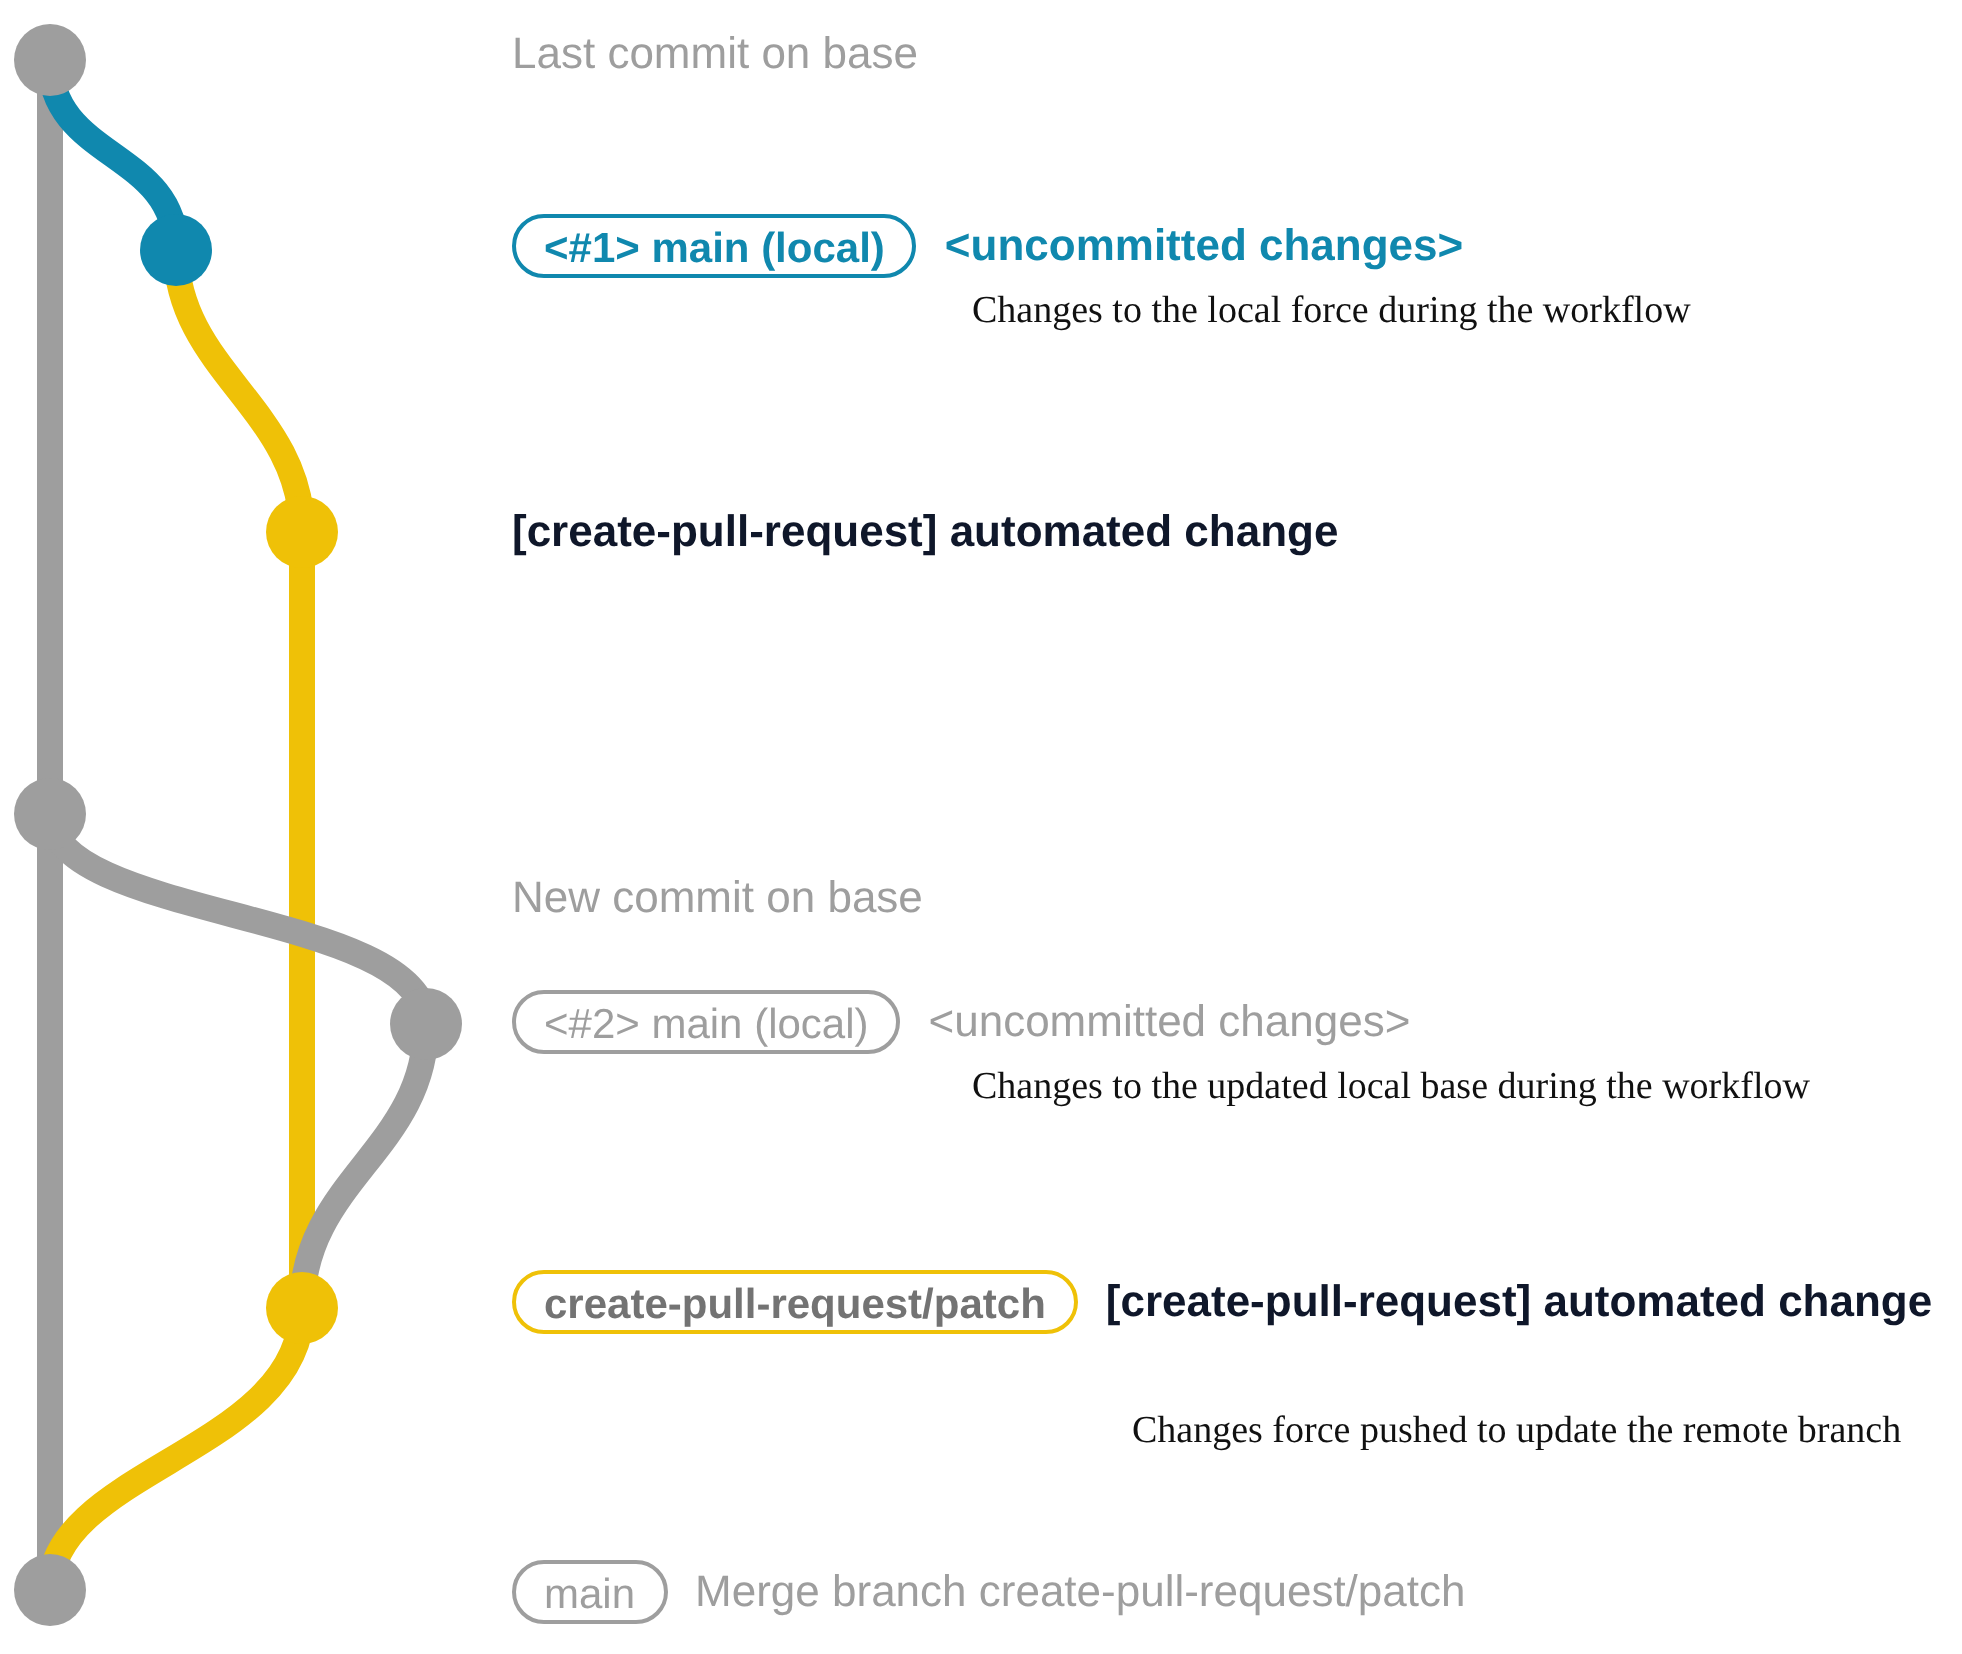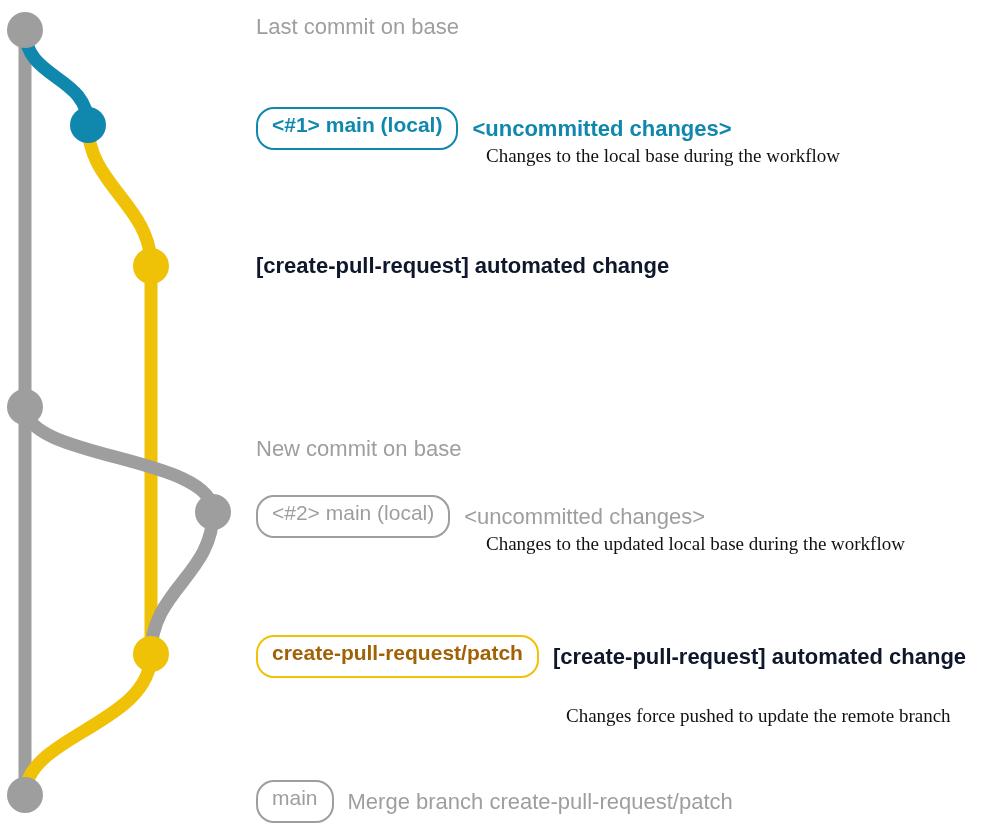--- a/index.html
+++ b/index.html
@@ -36,35 +36,35 @@
   .row {
     position: absolute;
     display: flex;
     align-items: center;
     white-space: nowrap;
   }
   .pill {
     display: inline-block;
     border: 2px solid #9e9e9e;
     border-radius: 18px;
-    padding: 4px 14px 11px 14px;
+    padding: 4px 14px 0 14px;
     font-size: 21px;
     line-height: 24px;
     color: #9e9e9e;
     background: transparent;
     font-family: "Liberation Sans", sans-serif;
   }
   .pill.blue {
     border-color: #1088ae;
     color: #1088ae;
     font-weight: bold;
   }
   .pill.yellow {
     border-color: #efc107;
-    color: #a16207;
+    color: #737373;
     font-weight: bold;
   }
   .pill.gray {
     border-color: #9e9e9e;
     color: #9e9e9e;
   }
   .subject {
     font-size: 22px;
     line-height: 26px;
     font-family: "Liberation Sans", sans-serif;
@@ -110,21 +110,21 @@
   </svg>
 
   <div class="overlay" id="label-layer">
       <div class="row" style="left: 256px; top: 14px;">
         <span class="subject gray" style="margin-left: 0px;">Last commit on base</span>
       </div>
       <div class="row" style="left: 256px; top: 107px;">
         <span class="pill blue">&lt;#1&gt; main (local)</span>
         <span class="subject blue">&lt;uncommitted changes&gt;</span>
       </div>
-      <div class="desc" style="left: 486px; top: 145px;">Changes to the local base during the workflow</div>
+      <div class="desc" style="left: 486px; top: 145px;">Changes to the local force during the workflow</div>
       <div class="row" style="left: 256px; top: 253px;">
         <span class="subject yellow" style="margin-left: 0px;">[create-pull-request] automated change</span>
       </div>
       <div class="row" style="left: 256px; top: 396px;">
         <span class="subject gray" style="margin-left: 0px; margin-top: 40px;">New commit on base</span>
       </div>
       <div class="row" style="left: 256px; top: 495px;">
         <span class="pill gray">&lt;#2&gt; main (local)</span>
         <span class="subject gray">&lt;uncommitted changes&gt;</span>
       </div>

